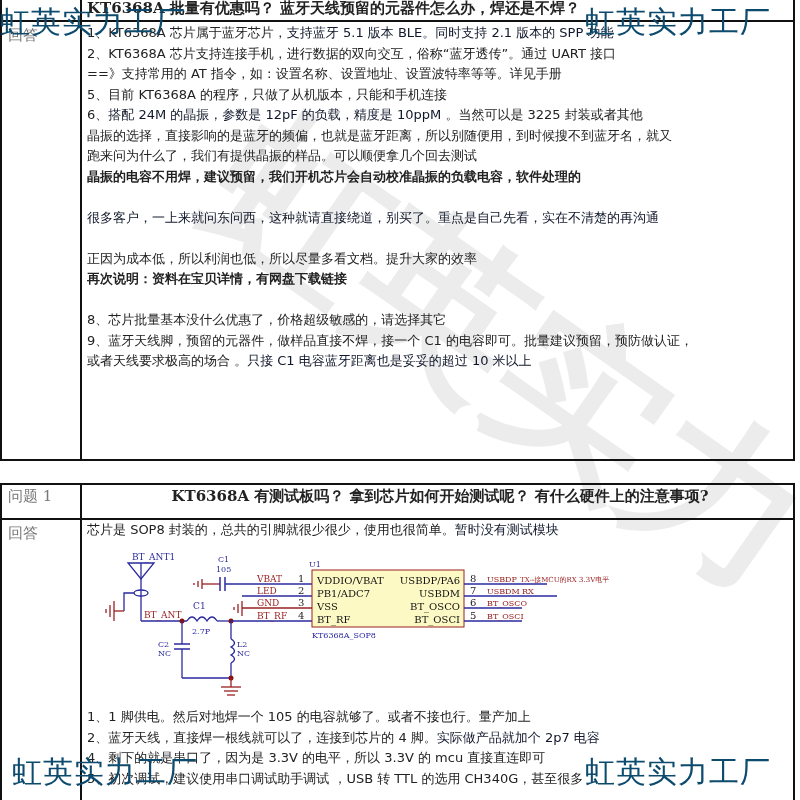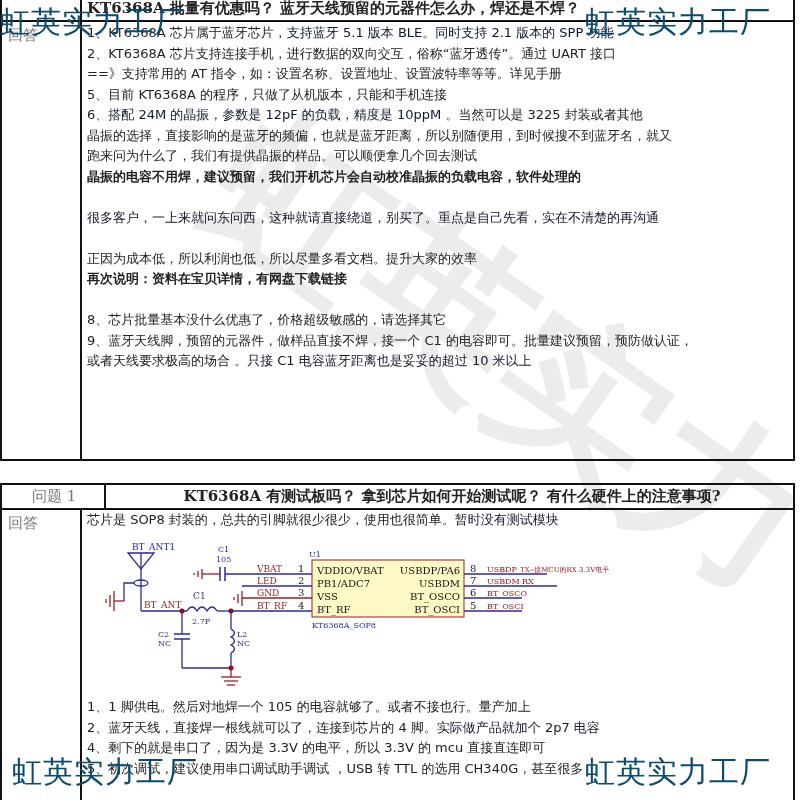--- a/index.html
+++ b/index.html
@@ -50,21 +50,21 @@
         <div class="line"><span class="bold">再次说明：资料在宝贝详情，有网盘下载链接</span></div>
         <div class="blank"></div>
         <div class="line"><span>8、芯片批量基本没什么优惠了，价格超级敏感的，请选择其它</span></div>
         <div class="line"><span>9、蓝牙天线脚，预留的元器件，做样品直接不焊，接一个 C1 的电容即可。批量建议预留，预防做认证，</span></div>
         <div class="line"><span>或者天线要求极高的场合 。</span><span class="red">只接 C1 电容蓝牙距离也是妥妥的超过 10 米以上</span></div>
       </div>
   </div>
 </div>
 
 <div class="tbl" style="top:483px;height:330px;">
-  <div class="row" style="height:25px;padding-left:24px;">
+  <div class="row" style="height:35px;">
     <div class="lbl" style="padding-top:2px;">问题 1</div>
     <div class="cnt q" style="padding-top:1px;text-align:center;">KT6368A 有测试板吗？  拿到芯片如何开始测试呢？  有什么硬件上的注意事项?</div>
   </div>
   <div class="row" style="height:305px;border-bottom:none;">
     <div class="lbl">回答</div>
     <div class="cnt" style="position:relative;">
       <div class="line" id="s2intro"><span>芯片是 SOP8 封装的，总共的引脚就很少很少，使用也很简单。</span><span class="red">暂时没有测试模块</span></div>
       <svg width="560" height="160" style="position:absolute;left:10px;top:26px;">
 
         <g stroke="#2a2aa0" fill="none" stroke-width="1.3">

